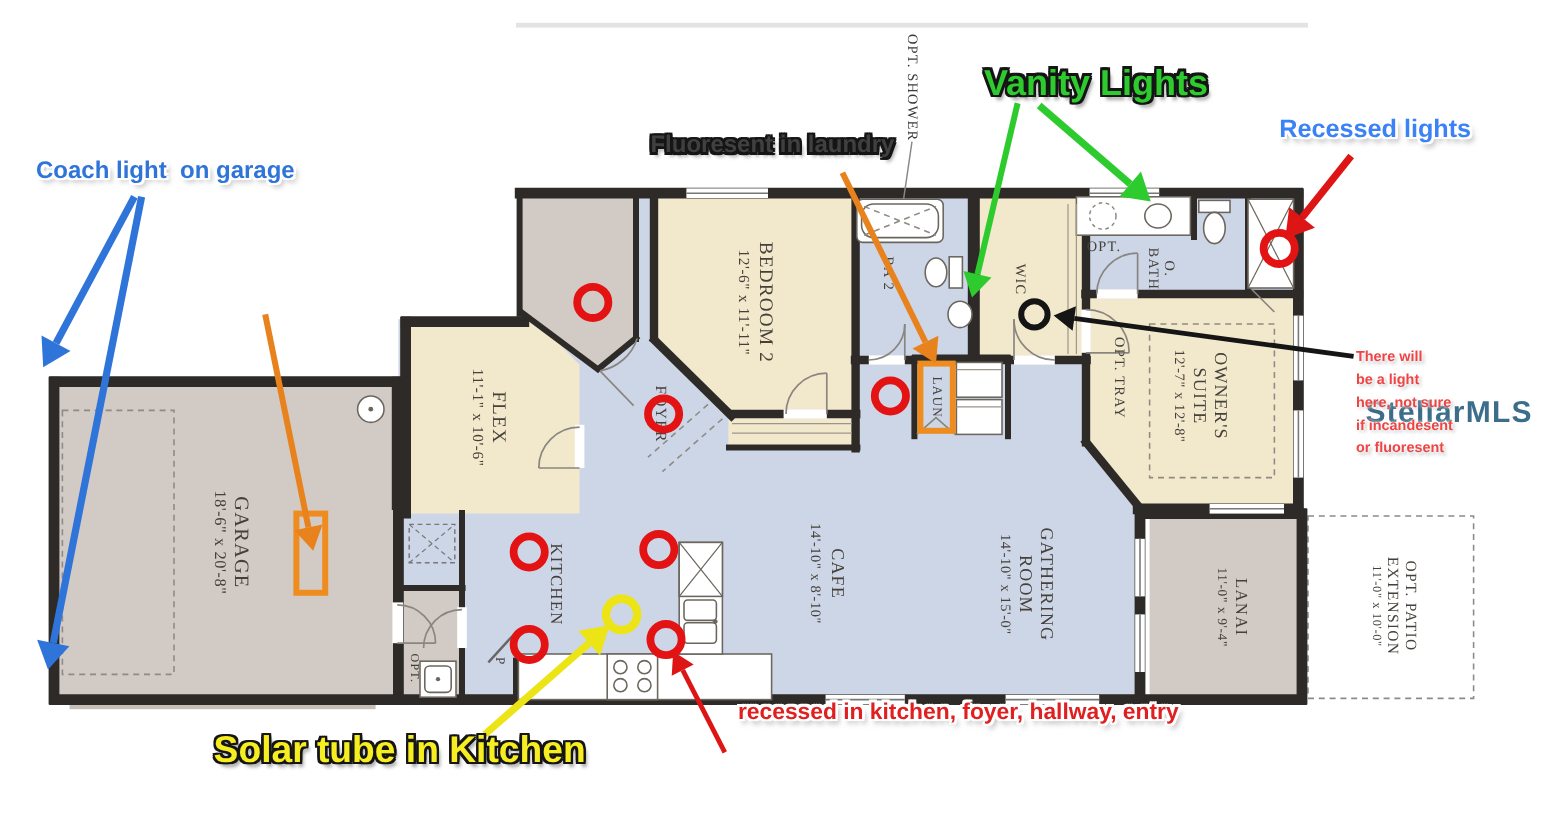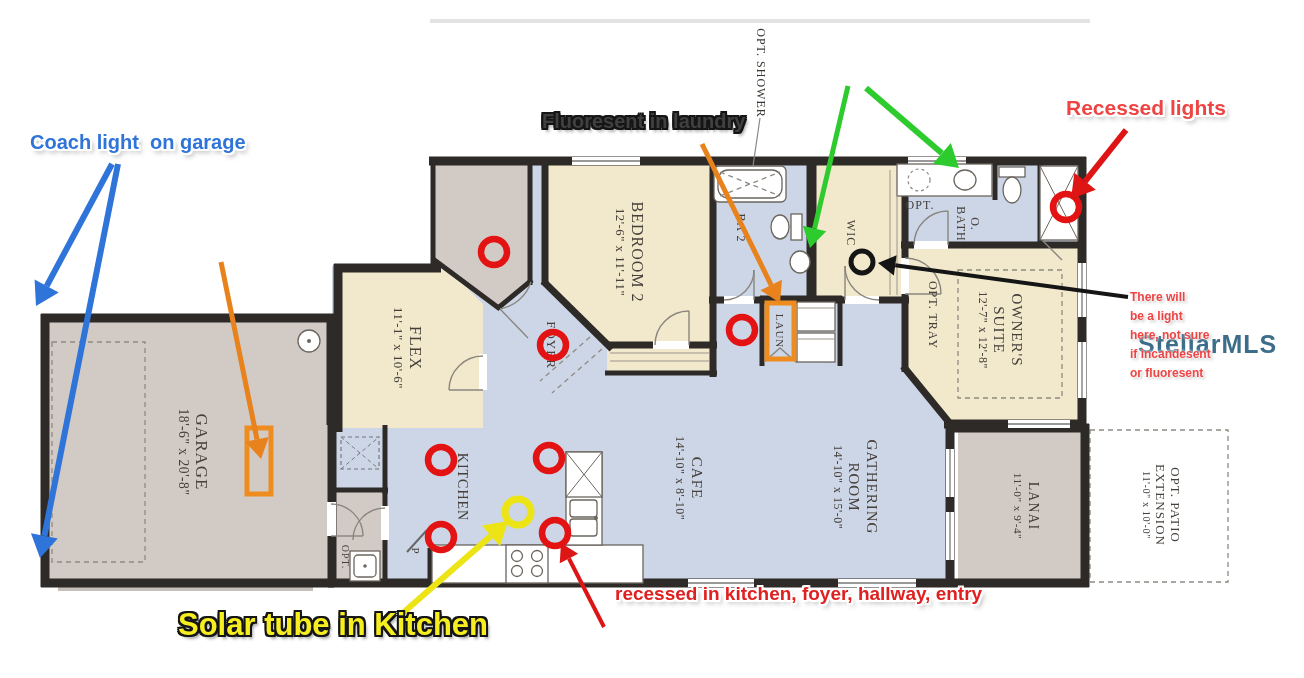--- a/index.html
+++ b/index.html
@@ -297,21 +297,22 @@
         <polygon points="878,263 896.6293055394921,255.1387675828627 893.8532607754693,275.55086143597197" fill="#151515"></polygon>
         <line x1="404" y1="612" x2="490.9917666996246" y2="535.8822041378285" stroke="#ece414" stroke-width="6"></line>
         <polygon points="508,521 500.0132798274233,546.1925048553127 481.9702535718259,525.5719034203443" fill="#ece414"></polygon>
         <line x1="604" y1="627" x2="568.9286772943792" y2="558.4885789006479" stroke="#dd1515" stroke-width="4"></line>
         <polygon points="561,543 578.0972038849926,553.7951664792624 559.7601507037658,563.1819913220334" fill="#dd1515"></polygon>
       </g>
   </svg>
 
   <div class="ann o-white" style="left: 30px; top: 131px; font-size: 20px; white-space: pre; color: rgb(47, 116, 216); text-align: center;">Coach light  on garage</div>
   <div class="ann o-black" style="left: 542px; top: 110px; font-size: 20px; color: #404040;">Fluoresent in laundry</div>
-  <div class="ann o-white" style="left: 1066px; top: 96px; font-size: 21px; color: #ef4444;">Recessed lights</div>
+  <div class="ann o-black" style="left: 820px; top: 53px; font-size: 30px; color: rgb(46, 203, 46);">Vanity Lights</div>
+  <div class="ann o-white" style="left: 1066px; top: 96px; font-size: 21px; color: #3b82f6;">Recessed lights</div>
   <div class="ann o-soft" style="left: 1130px; top: 288px; font-size: 12px; line-height: 19px; color: #ef4444;">There will
 be a light
 here, not sure
 if incandesent
 or fluoresent</div>
   <div class="ann o-black" style="left: 178px; top: 608px; font-size: 31px; color: rgb(246, 238, 32);">Solar tube in Kitchen</div>
   <div class="ann o-white" style="left: 615px; top: 583px; font-size: 19px; color: rgb(224, 32, 32);">recessed in kitchen, foyer, hallway, entry</div>
 
 </div>
 

